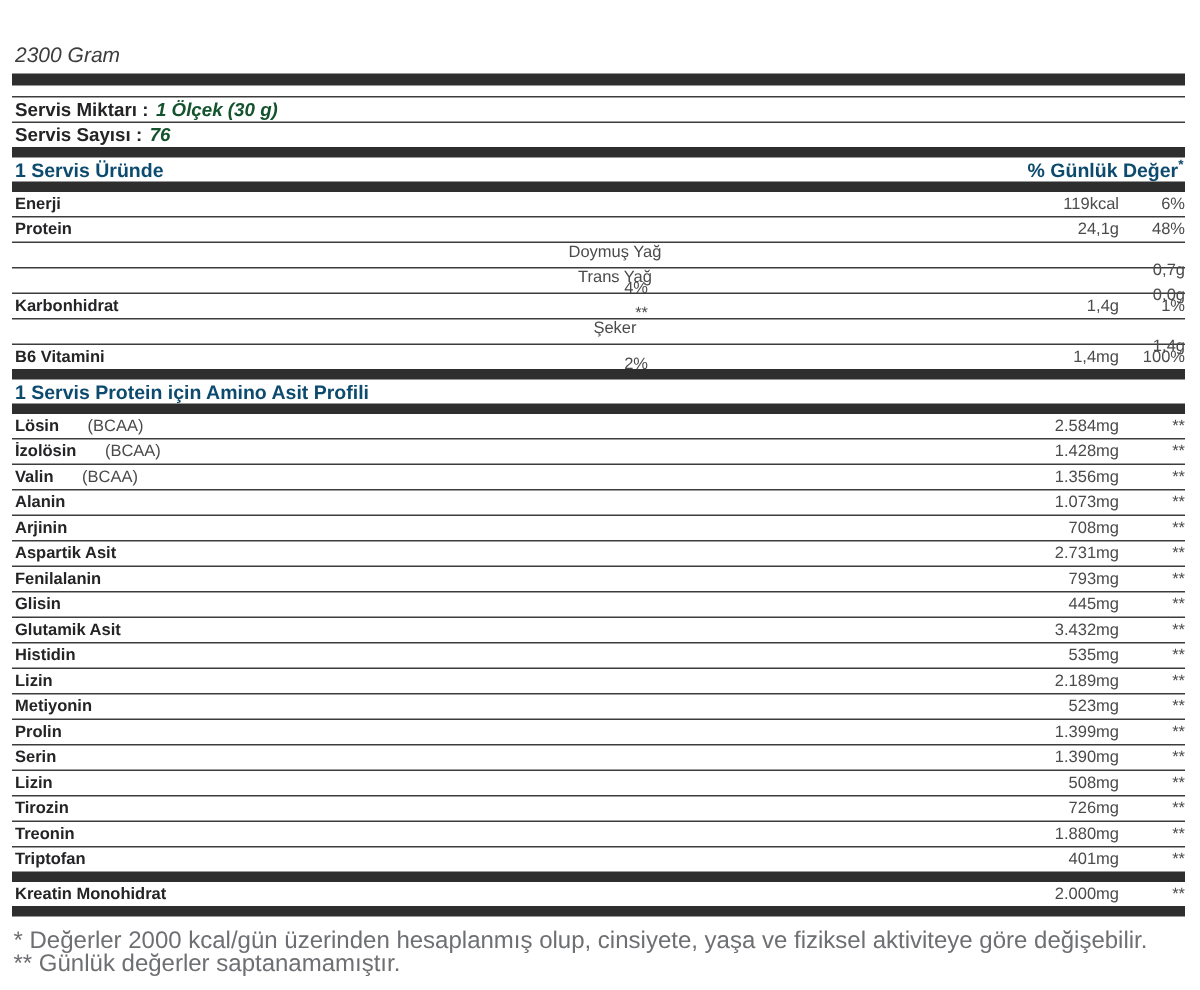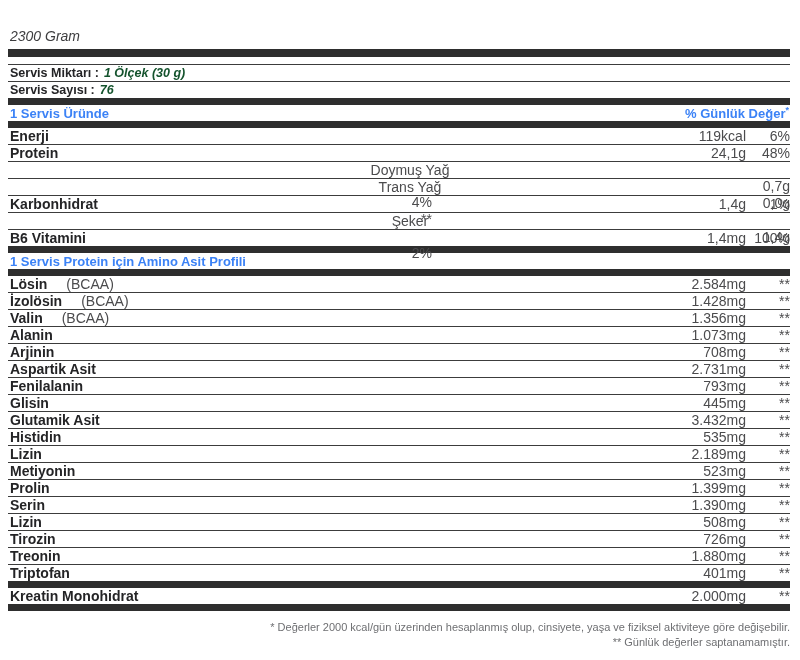--- a/index.html
+++ b/index.html
@@ -32,49 +32,48 @@
     font-size:12.5px;
     padding-left:2px;
   }
   .srv-table .srv-row:last-child { border-bottom:none; }
   .srv-label { font-weight:bold; color:#242426; }
   .srv-value { font-weight:bold; font-style:italic; color:#14532d; margin-left:5px; }
 
   .hdr-row {
     display:flex; justify-content:space-between; align-items:center;
     height:16px;
-    font-weight:bold; font-size:13px; color:#3b82f6;
+    font-weight:bold; font-size:13px; color:#0c4a6e;
     padding:0 1px 0 2px;
   }
   .hdr-row .hdr-left { }
   .hdr-row .hdr-right { }
   sup.ast { font-size:9px; line-height:0; }
 
   .row {
     display:flex; align-items:center;
     height:16px;
     border-bottom:1px solid #3c3c3c;
-    font-size:14px;
+    font-size:11px;
     color:#4b4b4d;
     padding-left:2px;
   }
   .rows .row:last-child { border-bottom:none; }
   .row .lbl.bold { font-weight:bold; color:#242426; }
   .row.indent { padding-left:22px;flex-direction:column; }
   .row .sfx { margin-left:19px; }
   .row .amt { margin-left:auto; text-align:right; }
   .row .dv { width:44px; text-align:right; }
 
   .footnotes {
     margin-top:9px;
-    font-size:11px;
+    font-size:16px;
     color:#6e6f72;
     line-height:15px;
     padding-left:1px;
-    text-align:right;
   }
 </style>
 </head>
 <body>
 
 <div class="label-wrap">
   <div class="inner">
 
     <div class="weight">2300 Gram</div>
 

